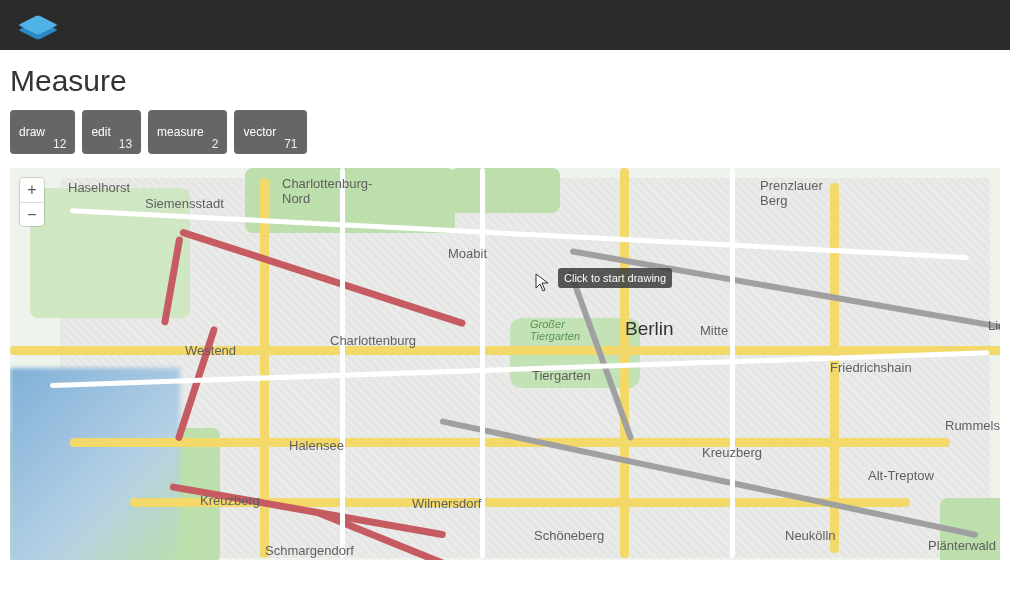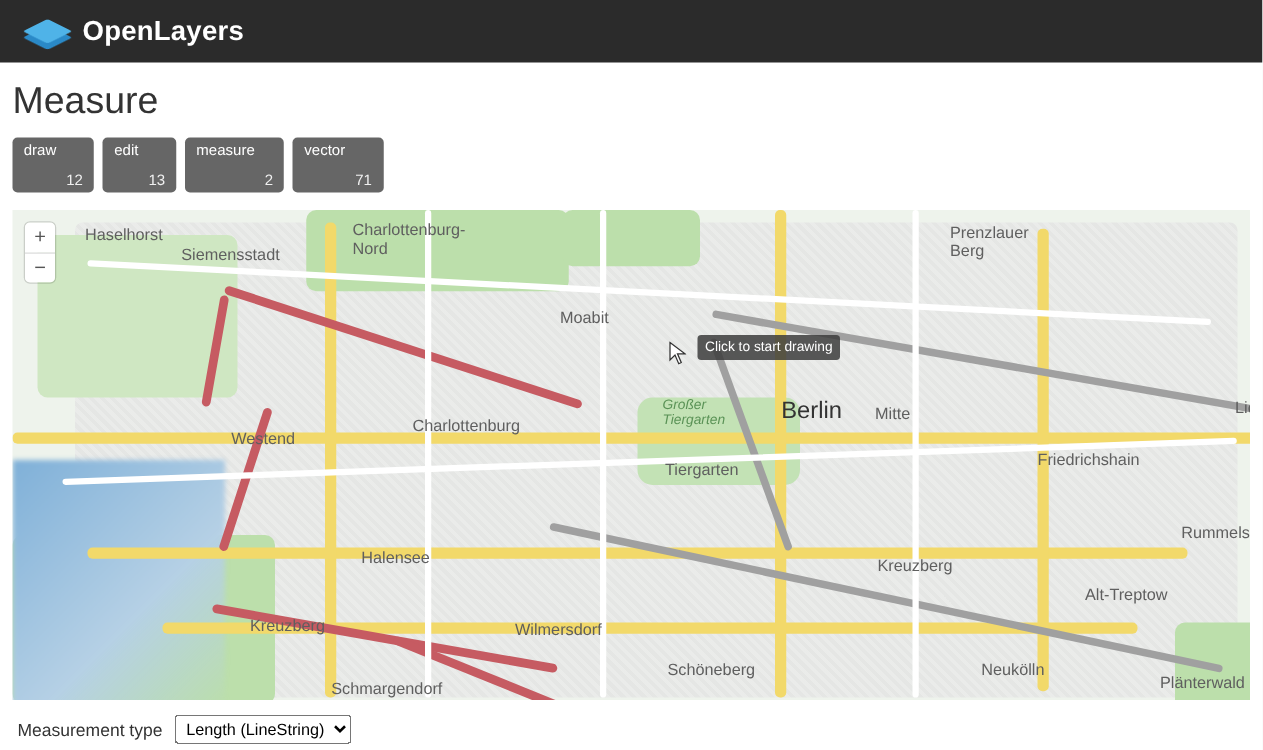--- a/index.html
+++ b/index.html
@@ -46,20 +46,21 @@
   }
 
   .tags { display: flex; gap: 7px; margin-bottom: 14px; }
   .tag {
     background: #666;
     color: #fff;
     border-radius: 4px;
     padding: 3px 9px;
     font-size: 12px;
     display: inline-flex;
+    align-items: center;
     gap: 8px;
     cursor: pointer;
   }
   .tag .tag-count { font-weight: 400; opacity: .9; margin-top: 24px; }
 
   
   .map-container {
     position: relative;
     width: 100%;
     height: 392px;
@@ -165,21 +166,20 @@
   }
 </style>
 </head>
 <body>
 
 <div class="header">
   <span class="logo-icon">
     <span class="rhomb back"></span>
     <span class="rhomb front"></span>
   </span>
-  <span class="brand-name">OpenLayers</span>
 </div>
 
 <div class="page">
 
   <h1 class="page-title">Measure</h1>
 
   <div class="tags">
     <span class="tag">
       <span>draw</span>
       <span class="tag-count">12</span>
@@ -269,18 +269,14 @@
       </svg>
     </span>
     <span class="tooltip" style="left:548px;top:100px">Click to start drawing</span>
 
     <div class="zoom">
       <button>+</button>
       <button>−</button>
     </div>
   </div>
 
-  <div class="measure-row">
-    <span>Measurement type</span>
-    <select id="measurement-select"><option>Length (LineString)</option><option>Area (Polygon)</option></select>
-  </div>
 
 </div>
 
 </body></html>

